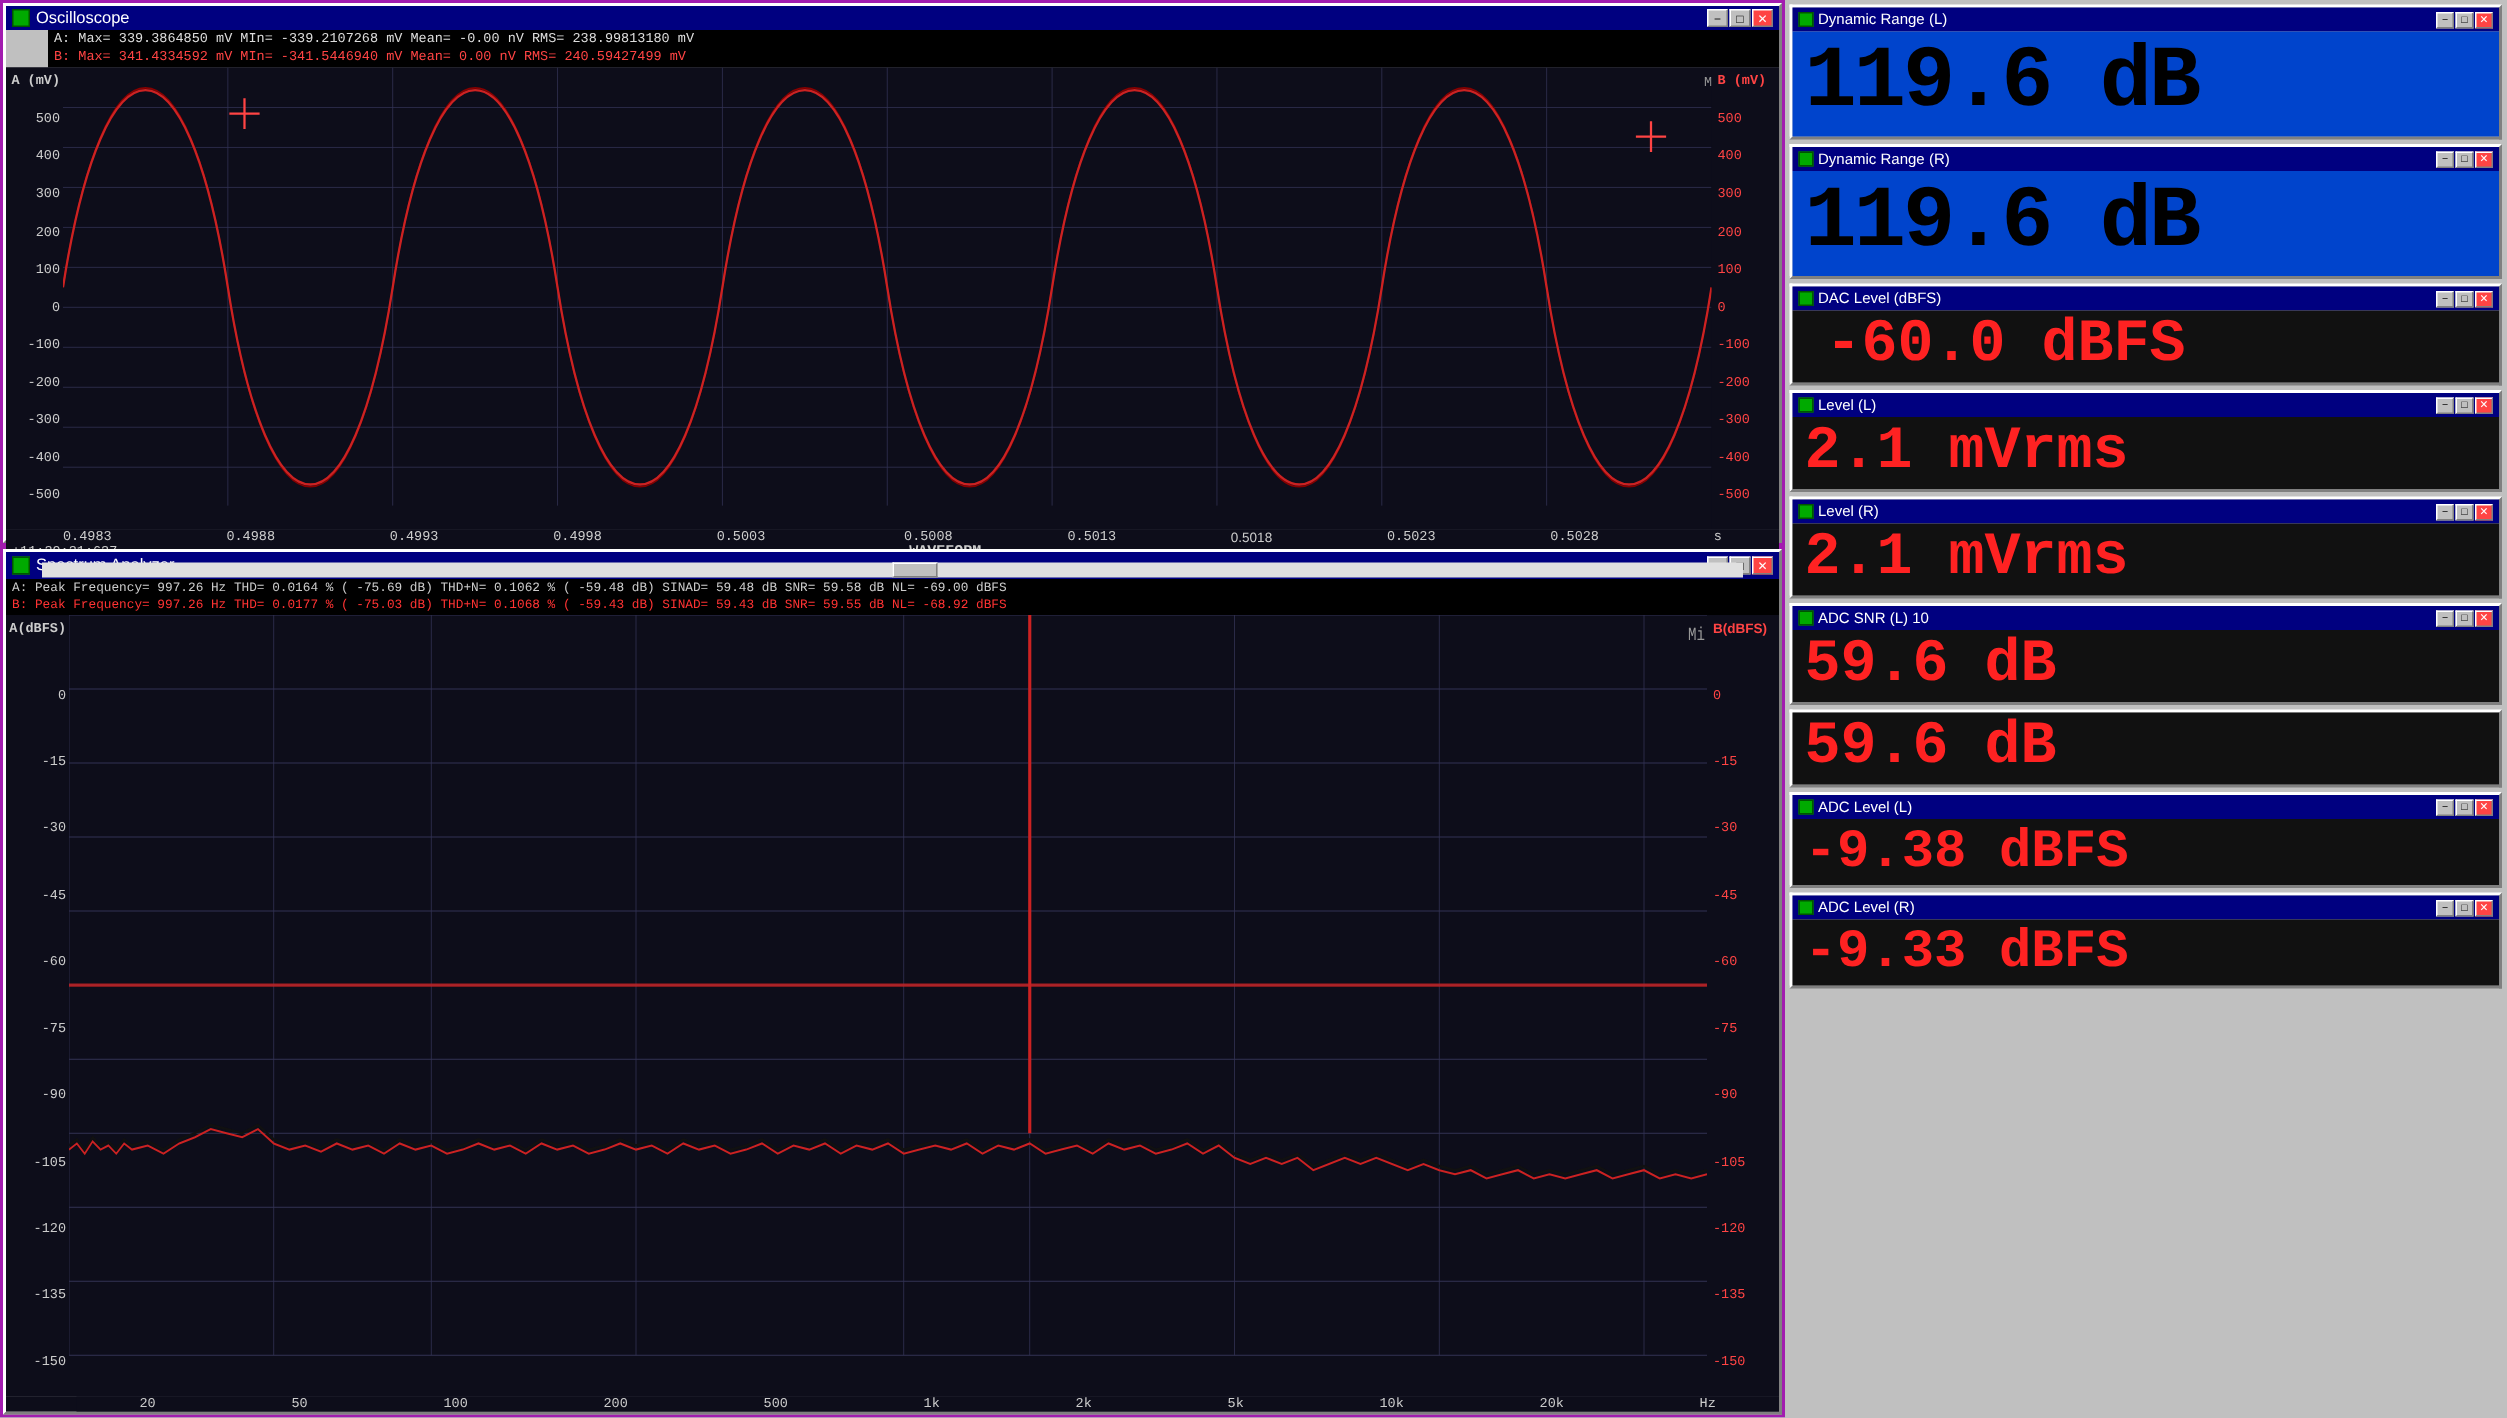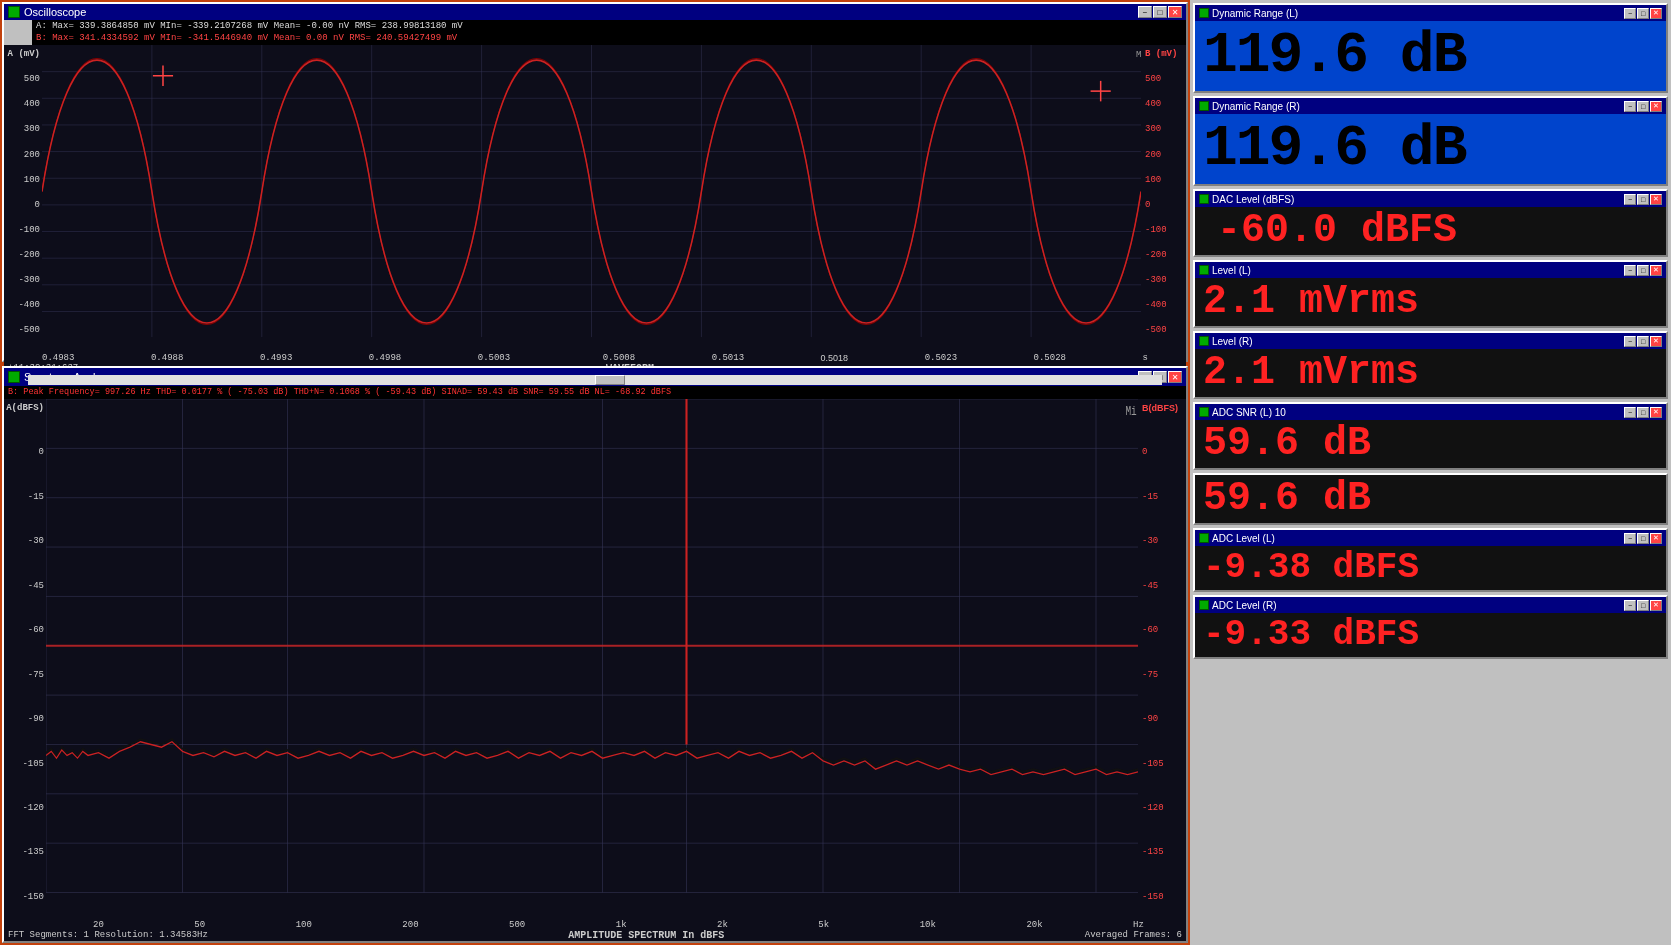--- a/index.html
+++ b/index.html
@@ -11,21 +11,21 @@
       overflow: hidden;
       display: flex;
     }
 
     
     .left-panel {
       width: 1190px;
       height: 945px;
       display: flex;
       flex-direction: column;
-      background: #c2410c;
+      background: #a21caf;
     }
 
     
     .window {
       background: #c0c0c0;
       border: 2px solid #fff;
       border-right-color: #808080;
       border-bottom-color: #808080;
       margin: 2px;
       flex: 1;
@@ -346,20 +346,21 @@
         <div class="title-icon"></div>
         <span>Spectrum Analyzer</span>
       </div>
       <div class="title-controls">
         <div class="title-btn">−</div>
         <div class="title-btn">□</div>
         <div class="title-btn" style="background:#ff4444; color:white;">✕</div>
       </div>
     </div>
     <div class="spectrum-info-bar">
+      <div>A: Peak Frequency=     997.26   Hz  THD=     0.0164 % (  -75.69 dB)  THD+N=    0.1062 % (  -59.48 dB)  SINAD=   59.48 dB  SNR=   59.58 dB  NL=   -69.00 dBFS</div>
       <div class="line-b">B: Peak Frequency=     997.26   Hz  THD=     0.0177 % (  -75.03 dB)  THD+N=    0.1068 % (  -59.43 dB)  SINAD=   59.43 dB  SNR=   59.55 dB  NL=   -68.92 dBFS</div>
     </div>
     <div style="display:flex; flex:1; background:#0d0d1a;">
 
       <div style="width:42px; background:#0d0d1a; display:flex; flex-direction:column; justify-content:space-between; padding:4px 2px 18px 2px;">
         <div style="color:#ccc; font-size:9px; font-family:'Courier New',monospace; font-weight:bold; text-align:right;">A(dBFS)</div>
         <div style="color:#ccc; font-size:9px; text-align:right; font-family:'Courier New',monospace;">0</div>
         <div style="color:#ccc; font-size:9px; text-align:right; font-family:'Courier New',monospace;">-15</div>
         <div style="color:#ccc; font-size:9px; text-align:right; font-family:'Courier New',monospace;">-30</div>
         <div style="color:#ccc; font-size:9px; text-align:right; font-family:'Courier New',monospace;">-45</div>
@@ -432,25 +433,20 @@
         <span style="color:#ccc; font-size:9px; font-family:'Courier New',monospace;">100</span>
         <span style="color:#ccc; font-size:9px; font-family:'Courier New',monospace;">200</span>
         <span style="color:#ccc; font-size:9px; font-family:'Courier New',monospace;">500</span>
         <span style="color:#ccc; font-size:9px; font-family:'Courier New',monospace;">1k</span>
         <span style="color:#ccc; font-size:9px; font-family:'Courier New',monospace;">2k</span>
         <span style="color:#ccc; font-size:9px; font-family:'Courier New',monospace;">5k</span>
         <span style="color:#ccc; font-size:9px; font-family:'Courier New',monospace;">10k</span>
         <span style="color:#ccc; font-size:9px; font-family:'Courier New',monospace;">20k</span>
         <span style="color:#ccc; font-size:9px; font-family:'Courier New',monospace;">Hz</span>
       </div>
-      <div style="display:flex; justify-content:space-between; padding: 0 4px; background:#0d0d1a;">
-        <span style="color:#ccc; font-size:9px; font-family:'Courier New',monospace;">FFT Segments: 1    Resolution: 1.34583Hz</span>
-        <span style="color:#ccc; font-size:10px; font-family:'Courier New',monospace; font-weight:bold;">AMPLITUDE SPECTRUM In dBFS</span>
-        <span style="color:#ccc; font-size:9px; font-family:'Courier New',monospace;">Averaged Frames: 6</span>
-      </div>
     </div>
   </div>
 </div>
 
 <div class="right-panel">
 
   <div class="meter-window">
     <div class="meter-title-bar">
       <div class="meter-title-left">
         <div class="meter-icon-small"></div>

